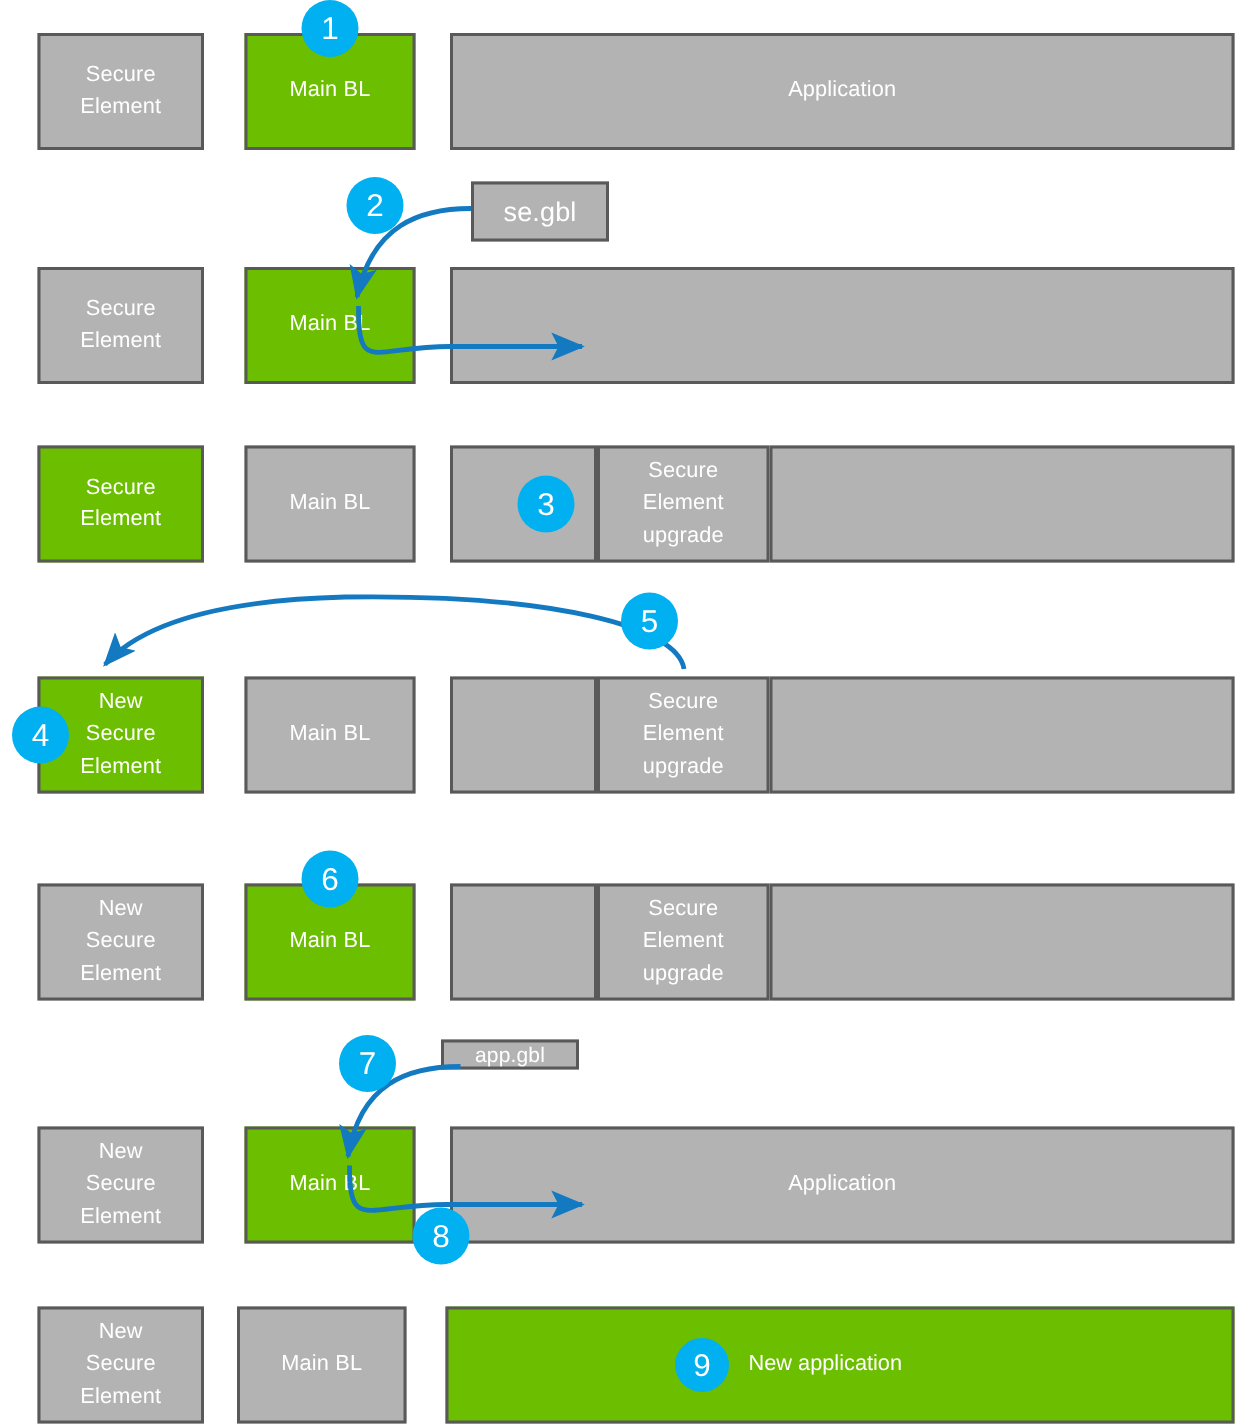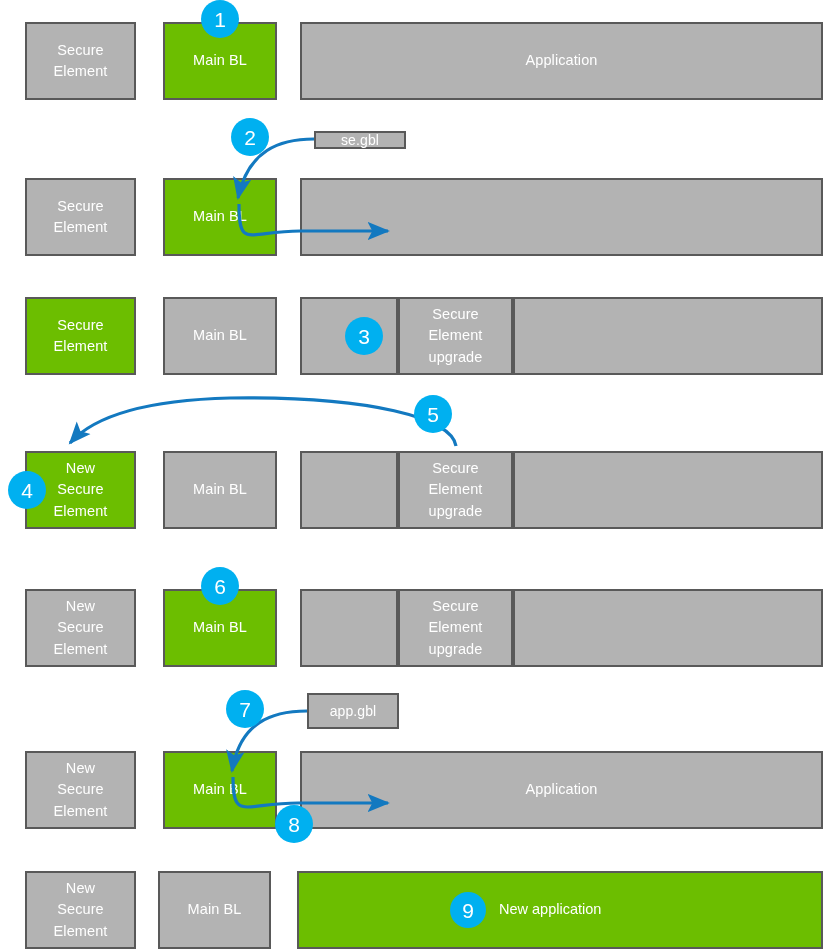--- a/index.html
+++ b/index.html
@@ -78,21 +78,21 @@
   <div class="box" style="left:25px;  top:22px;  width:111px; height:78px;">Secure
 Element</div>
   <div class="box green" style="left:163px; top:22px; width:114px; height:78px;">Main BL</div>
   <div class="box" style="left:300px; top:22px; width:523px; height:78px;">Application</div>
   <div class="badge" style="left:201px; top:0px; width:38px; height:38px;">1</div>
 
   <div class="box" style="left:25px;  top:178px; width:111px; height:78px;">Secure
 Element</div>
   <div class="box green" style="left:163px; top:178px; width:114px; height:78px;">Main BL</div>
   <div class="box" style="left:300px; top:178px; width:523px; height:78px;"></div>
-  <div class="box" style="left:314px; top:131px; width:92px; height:18px; font-size:14px;">se.gbl</div>
+  <div class="box" style="left:314px; top:121px; width:92px; height:40px; font-size:18px;">se.gbl</div>
   <div class="badge" style="left:231px; top:118px; width:38px; height:38px;">2</div>
 
   <div class="box green" style="left:25px;  top:297px; width:111px; height:78px;">Secure
 Element</div>
   <div class="box" style="left:163px; top:297px; width:114px; height:78px;">Main BL</div>
   <div class="box seg" style="left:300px; top:297px; width:98px; height:78px;"></div>
   <div class="box seg" style="left:398px; top:297px; width:115px; height:78px;">Secure
 Element
 upgrade</div>
   <div class="box seg" style="left:513px; top:297px; width:310px; height:78px;"></div>
@@ -119,21 +119,21 @@
 Element
 upgrade</div>
   <div class="box seg" style="left:513px; top:589px; width:310px; height:78px;"></div>
   <div class="badge" style="left:201px; top:567px; width:38px; height:38px;">6</div>
 
   <div class="box" style="left:25px;  top:751px; width:111px; height:78px;">New
 Secure
 Element</div>
   <div class="box green" style="left:163px; top:751px; width:114px; height:78px;">Main BL</div>
   <div class="box" style="left:300px; top:751px; width:523px; height:78px;">Application</div>
-  <div class="box" style="left:307px; top:693px; width:92px; height:36px; font-size:14px;">app.gbl</div>
+  <div class="box" style="left:294px; top:693px; width:92px; height:20px; font-size:14px;">app.gbl</div>
   <div class="badge" style="left:226px; top:690px; width:38px; height:38px;">7</div>
   <div class="badge" style="left:275px; top:805px; width:38px; height:38px;">8</div>
 
   <div class="box" style="left:25px;  top:871px; width:111px; height:78px;">New
 Secure
 Element</div>
   <div class="box" style="left:158px; top:871px; width:113px; height:78px;">Main BL</div>
   <div class="box green" style="left:297px; top:871px; width:526px; height:78px;"></div>
   <div class="badge" style="left:450px; top:892px; width:36px; height:36px;">9</div>
   <div class="label-free" style="left:499px; top:901px;text-align:center;">New application</div>

